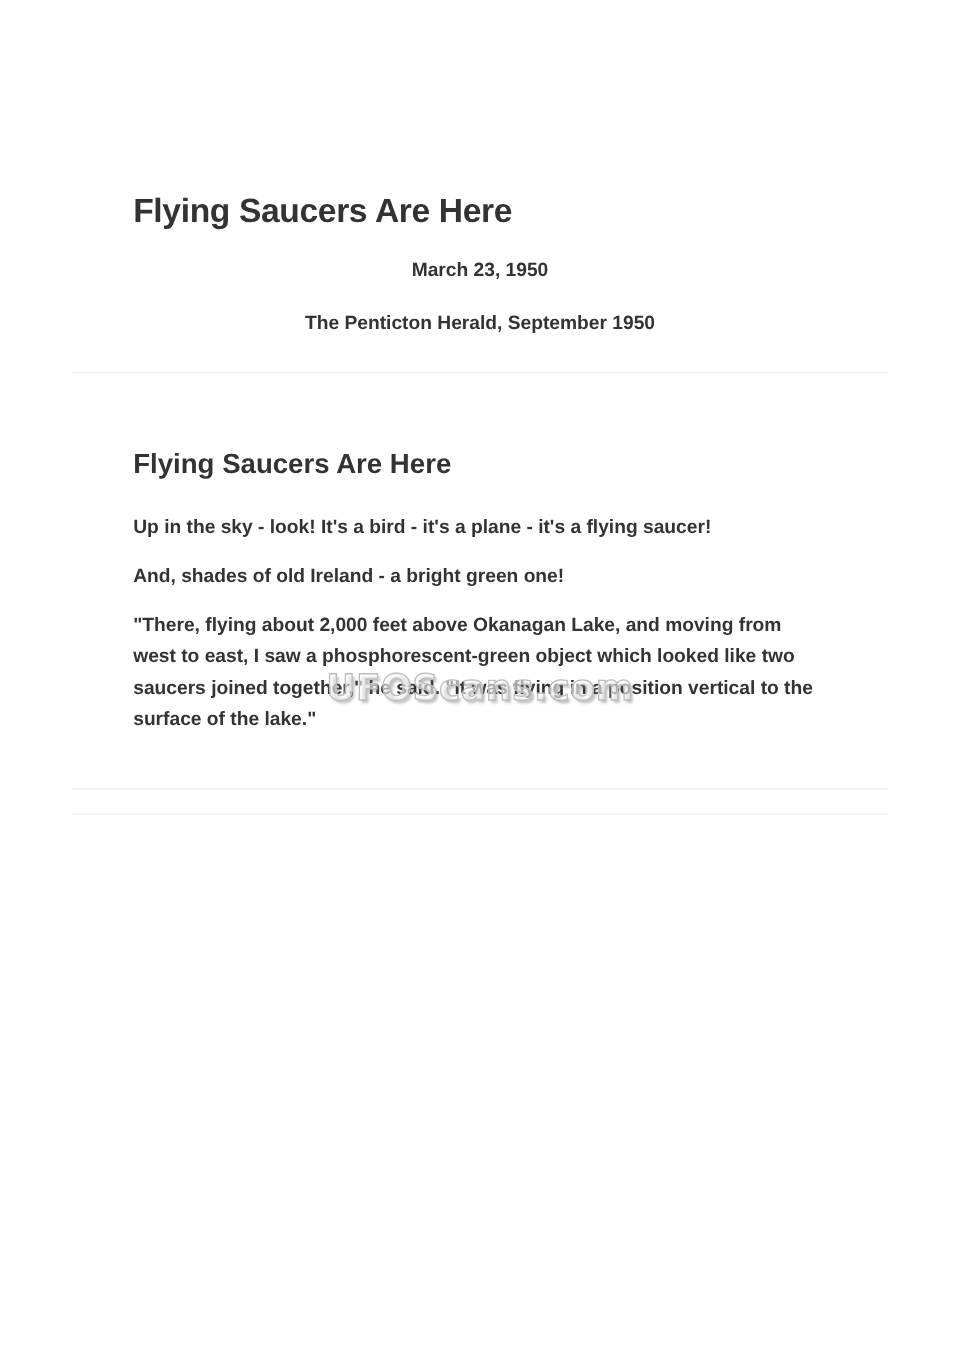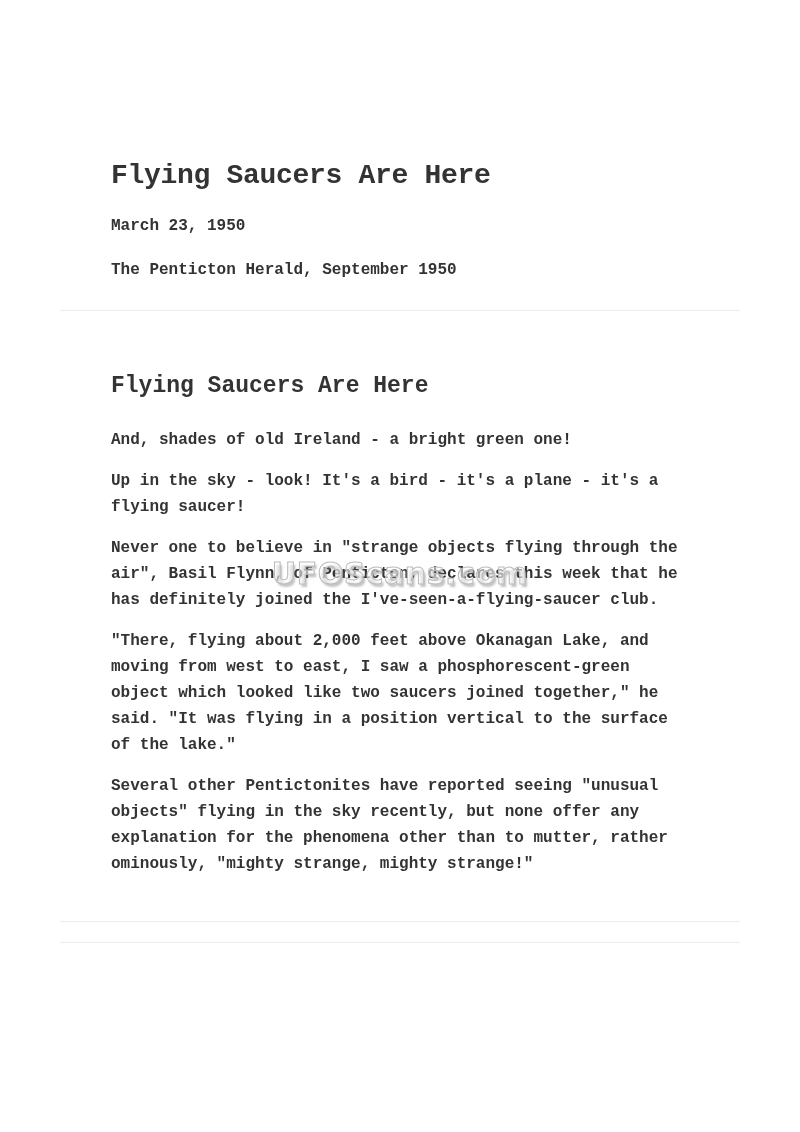--- a/index.html
+++ b/index.html
@@ -16,21 +16,20 @@
     color: #333333;
   }
   .page {
     width: 680px;
     margin: 0 auto;
     position: relative;
   }
   .pad {
     padding-left: 51px;
     padding-right: 51px;
-    font-family: Liberation Mono, monospace;
   }
   .divider {
     border: none;
     border-top: 1px solid #ededed;
     margin: 0;
     height: 0;
   }
   h1.page-title {
     font-size: 28px;
     font-weight: 800;
@@ -38,20 +37,21 @@
     color: #333333;
     margin: 158px 0 0 0;
     line-height: 1.25;
   }
   p.meta {
     font-size: 16px;
     font-weight: 700;
     color: #333333;
     margin: 23px 0 0 0;
     line-height: 1.3;
+    text-align: center;
   }
   hr.header-divider {
     margin-top: 29px;
   }
   h2.article-heading {
     font-size: 23px;
     font-weight: 700;
     color: #333333;
     margin: 61px 0 27px 0;
     line-height: 1.25;
@@ -96,25 +96,23 @@
     <h1 class="page-title">Flying Saucers Are Here</h1>
     <p class="meta">March 23, 1950</p>
     <p class="meta">The Penticton Herald, September 1950</p>
   </header>
 
   <hr class="divider header-divider">
 
   <main class="pad">
     <h2 class="article-heading">Flying Saucers Are Here</h2>
 
+    <p class="para">Up in the sky - look! It's a bird - it's a plane - it's a flying saucer!</p>
     <p class="para">And, shades of old Ireland - a bright green one!</p>
-    <p class="para">Up in the sky - look! It's a bird - it's a plane - it's a flying saucer!</p>
-    <p class="para">Never one to believe in "strange objects flying through the air", Basil Flynn, of Penticton, declares this week that he has definitely joined the I've-seen-a-flying-saucer club.</p>
     <p class="para">"There, flying about 2,000 feet above Okanagan Lake, and moving from west to east, I saw a phosphorescent-green object which looked like two saucers joined together," he said. "It was flying in a position vertical to the surface of the lake."</p>
-    <p class="para">Several other Pentictonites have reported seeing "unusual objects" flying in the sky recently, but none offer any explanation for the phenomena other than to mutter, rather ominously, "mighty strange, mighty strange!"</p>
   </main>
 
   <hr class="divider bottom-divider-1">
   <hr class="divider bottom-divider-2">
 
 </div>
 
 <div class="watermark">UFOScans.com</div>
 
 </body></html>

